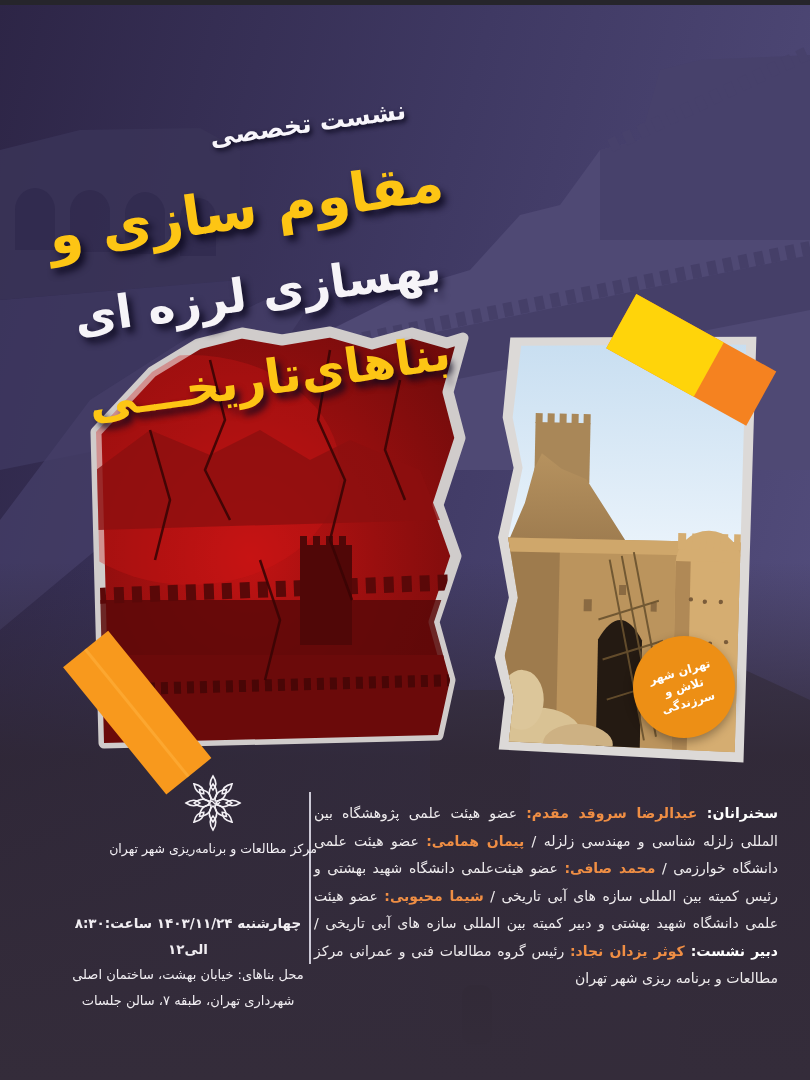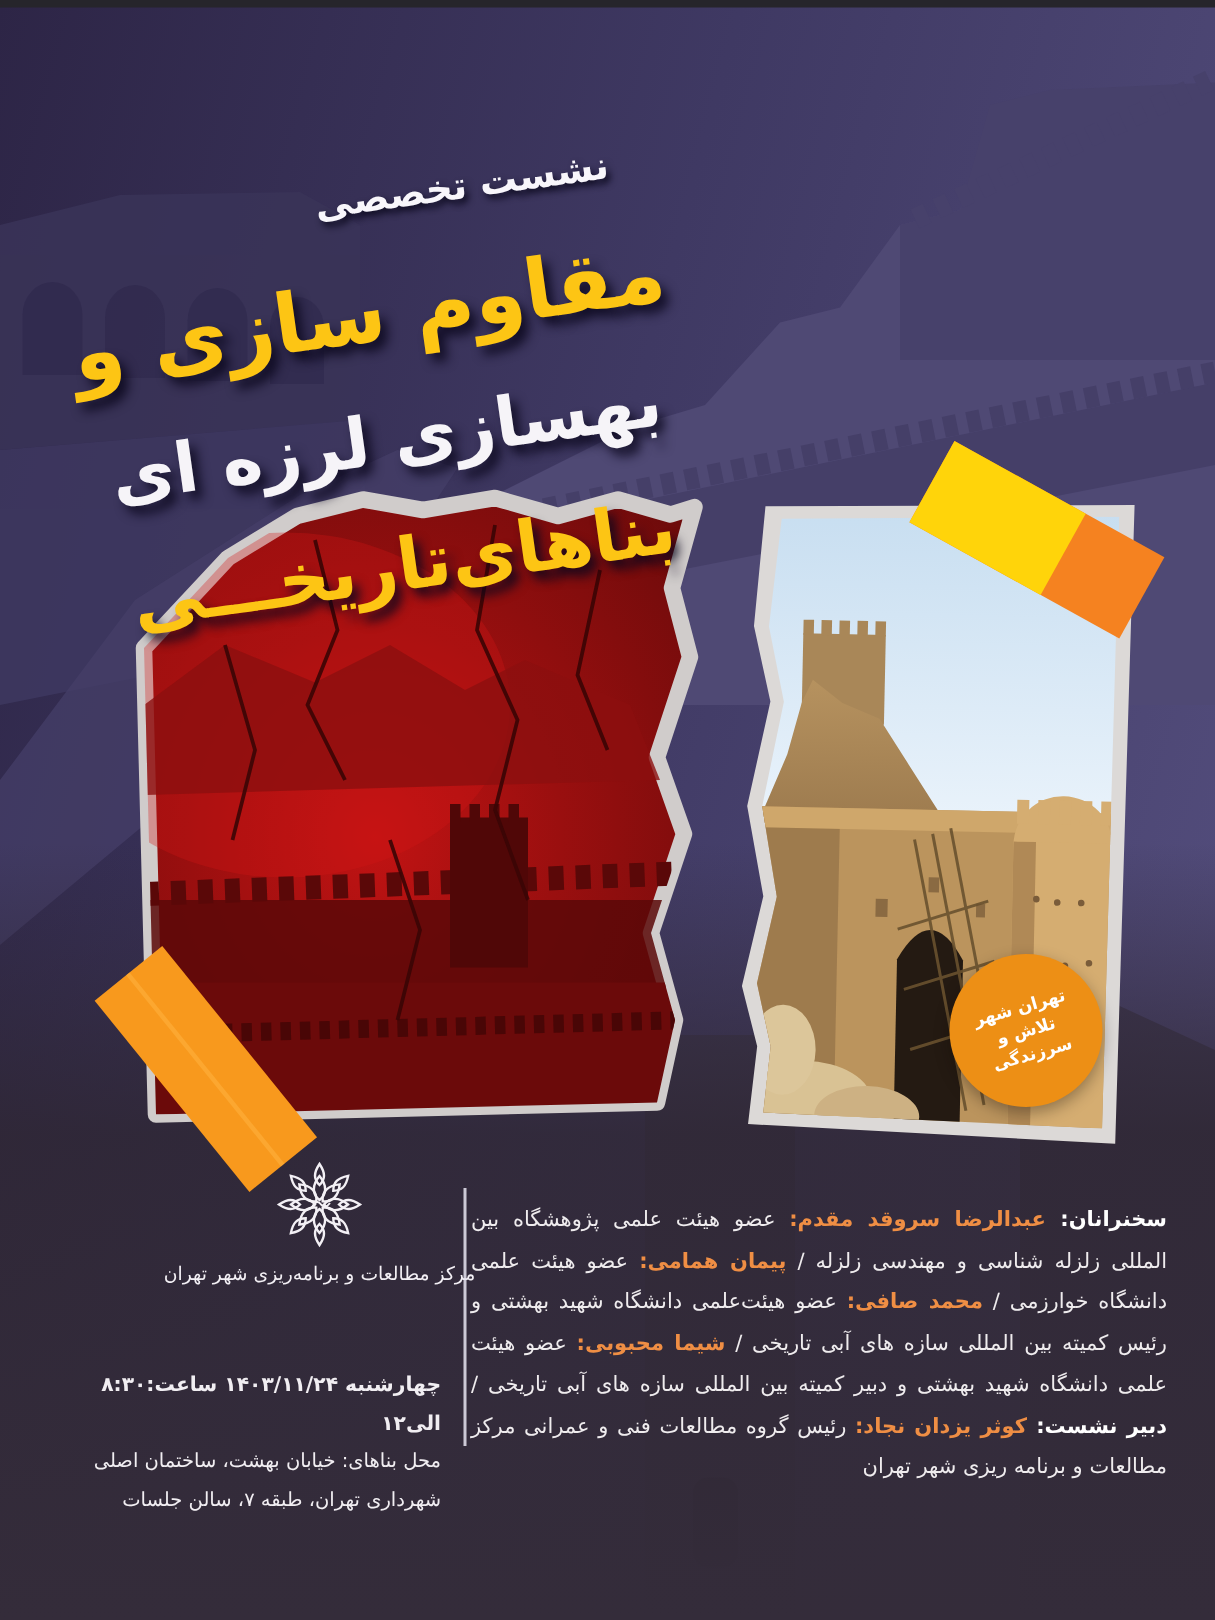--- a/index.html
+++ b/index.html
@@ -48,22 +48,22 @@
 
   .speakers{
     position:absolute;right:32px;top:800px;width:464px;z-index:5;direction:rtl;
     font-size:14px;line-height:27.5px;color:#efecee;text-align:justify;
   }
   .seg-name{color:#ef8e44;font-weight:bold;}
   .seg-label{color:#ffffff;font-weight:bold;}
   .seg-plain{color:#efecee;}
 
   .event{
-    position:absolute;right:516px;top:910px;width:252px;z-index:5;direction:rtl;
-    color:#f1eef2;font-size:13px;line-height:26px;
+    position:absolute;right:496px;top:910px;width:252px;z-index:5;direction:rtl;
+    color:#f1eef2;font-size:13px;line-height:26px;text-align:center;
   }
   .event .dt{font-weight:bold;font-size:13.5px;}
 </style>
 </head>
 <body>
 
 <div class="poster">
   <div class="top-strip"></div>
 
   <svg class="bg-svg" width="810" height="1080" viewBox="0 0 810 1080">

